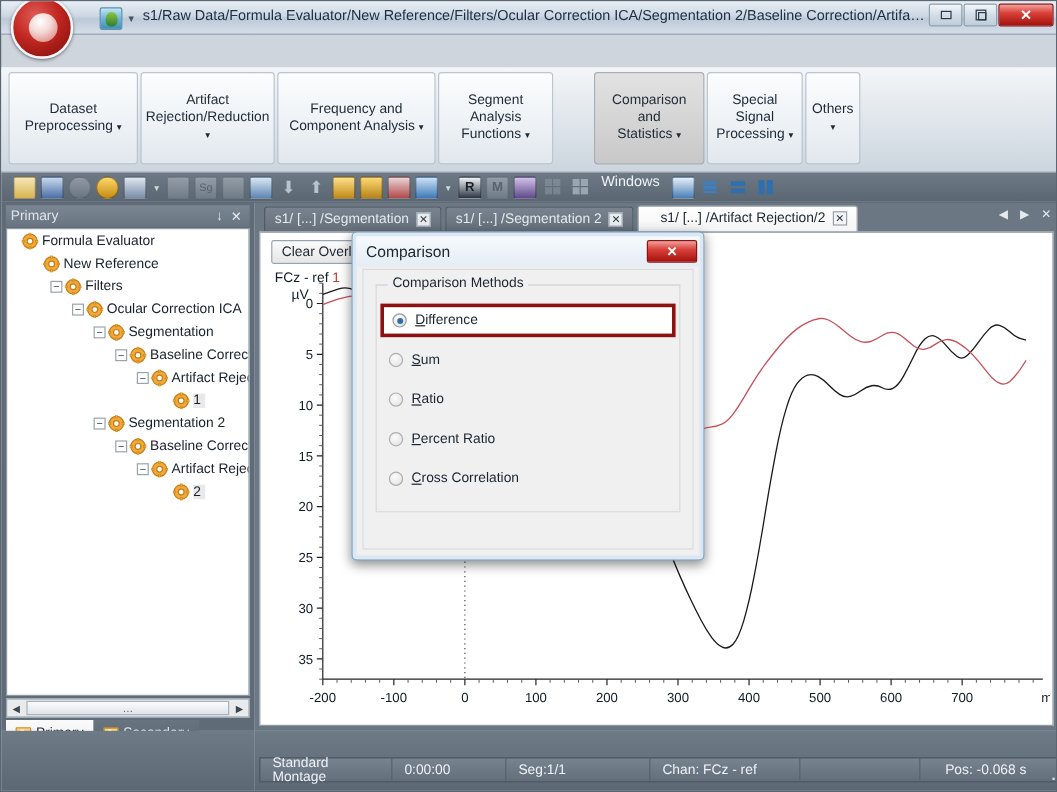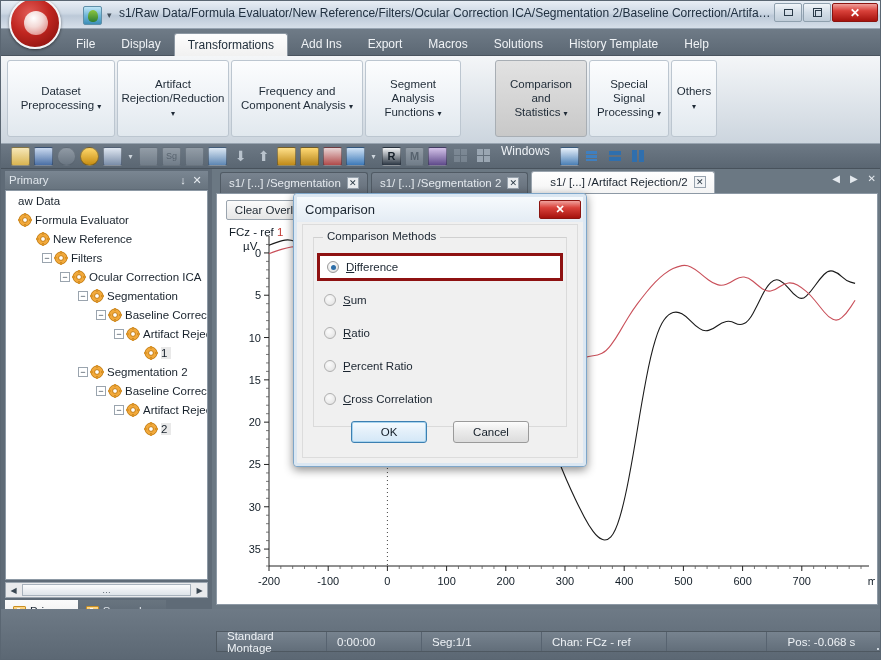--- a/index.html
+++ b/index.html
@@ -362,33 +362,20 @@
       <div class="wbtn">
           <span class="sq"></span>
         </div>
       <div class="wbtn">
           <span class="sq2"></span>
         </div>
       <div class="wbtn close">✕</div>
     </div>
   </div>
 
-  <div id="menubar">
-    <div id="menuitems">
-        <div class="mtab">File</div>
-        <div class="mtab">Display</div>
-        <div class="mtab active">Transformations</div>
-        <div class="mtab">Add Ins</div>
-        <div class="mtab">Export</div>
-        <div class="mtab">Macros</div>
-        <div class="mtab">Solutions</div>
-        <div class="mtab">History Template</div>
-        <div class="mtab">Help</div>
-      </div>
-  </div>
 
   <div id="ribbon">
       <div class="rgroup" style="width: 108px;">
         <div>
           <span class="lbl">Dataset</span>
           <span class="lbl"><span>Preprocessing</span> <span class="car">▾</span></span>
         </div>
       </div>
       <div class="rgroup" style="width: 112px;">
         <div>
@@ -488,24 +475,20 @@
       </div>
     </div>
 
   <div id="leftpanel">
     <div id="lp-head">
       <span class="ttl">Primary</span>
       <span class="ic">↓</span>
       <span class="ic">✕</span>
     </div>
     <div id="lp-body">
-        <div class="tnode" style="padding-left: 0px;">
-          <span style="width:12px;flex:0 0 auto;"></span>
-          <span class="txt">aw Data</span>
-        </div>
         <div class="tnode" style="padding-left: 0px;">
           <span style="width:12px;flex:0 0 auto;"></span>
           <span class="gear">
             <svg width="14" height="14" viewBox="0 0 14 14">
               <g>
                 <circle cx="7" cy="7" r="6" fill="#f2a93b" stroke="#c47d12" stroke-width="1"></circle>
                 <circle cx="7" cy="7" r="2.4" fill="#ffffff" stroke="#c47d12" stroke-width="1"></circle>
                 <rect x="6.2" y="0" width="1.6" height="2.4" fill="#f2a93b" stroke="#c47d12" stroke-width=".4"></rect>
                 <rect x="6.2" y="11.6" width="1.6" height="2.4" fill="#f2a93b" stroke="#c47d12" stroke-width=".4"></rect>
                 <rect x="0" y="6.2" width="2.4" height="1.6" fill="#f2a93b" stroke="#c47d12" stroke-width=".4"></rect>
@@ -898,20 +881,16 @@
           </div>
           <div class="radio-row" style="top: 115px;">
             <span class="rdo off"></span>
             <span><span class="ulc">P</span>ercent Ratio</span>
           </div>
           <div class="radio-row" style="top: 148px;">
             <span class="rdo off"></span>
             <span><span class="ulc">C</span>ross Correlation</span>
           </div>
         </div>
-      <div id="dlg-buttons">
-        <div class="dbtn default">OK</div>
-        <div class="dbtn">Cancel</div>
-      </div>
     </div>
   </div>
 
 </div>
 
 </body></html>

